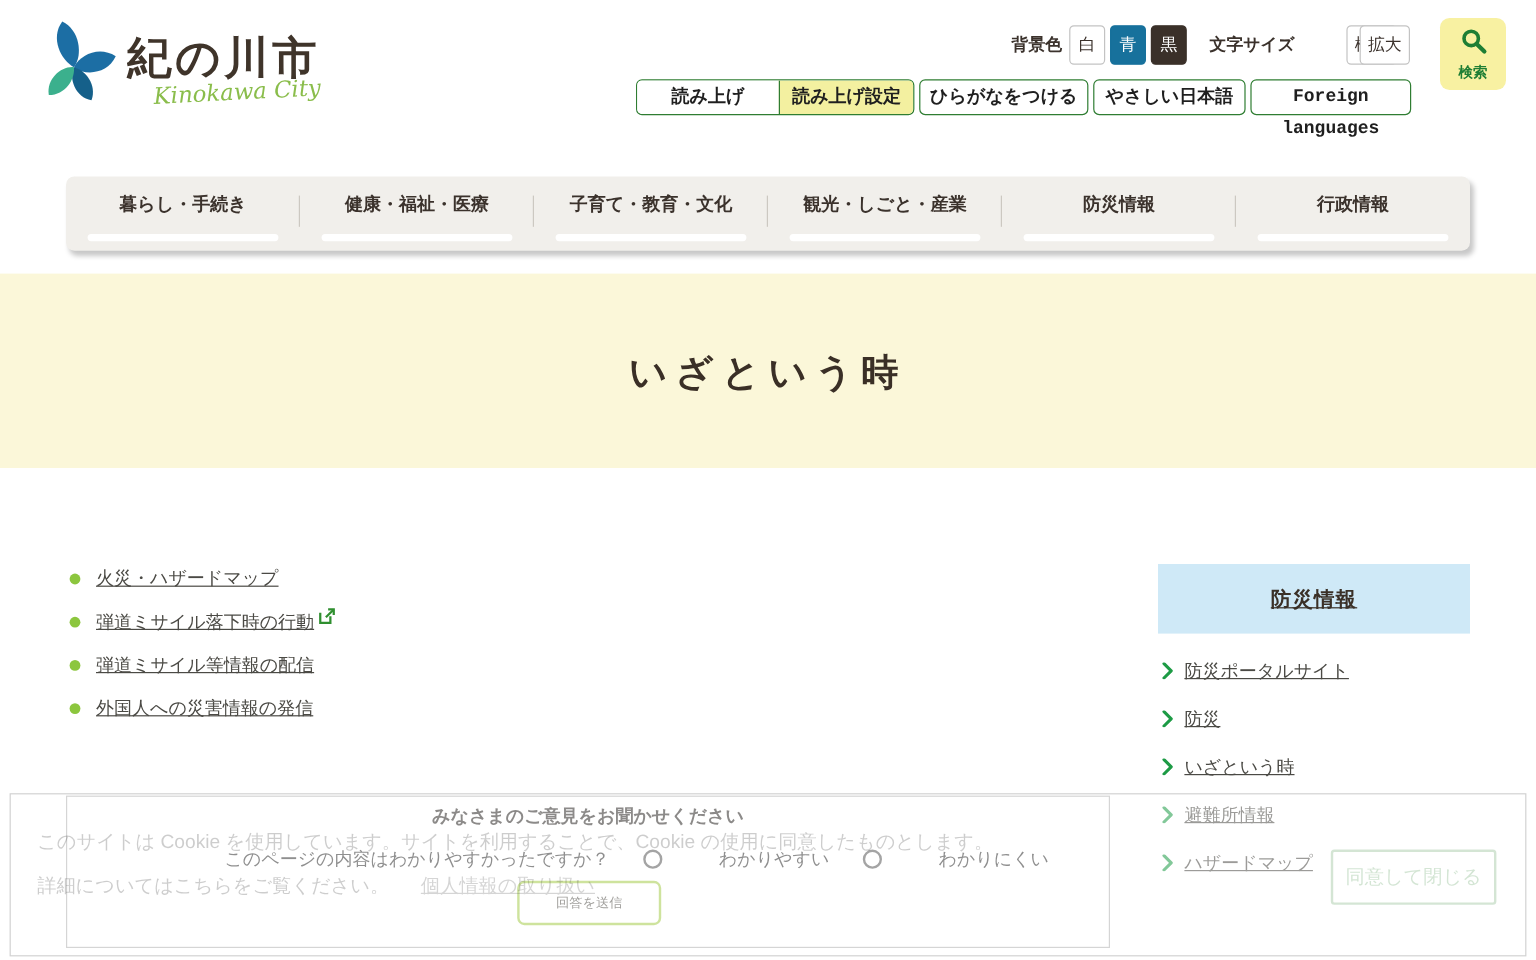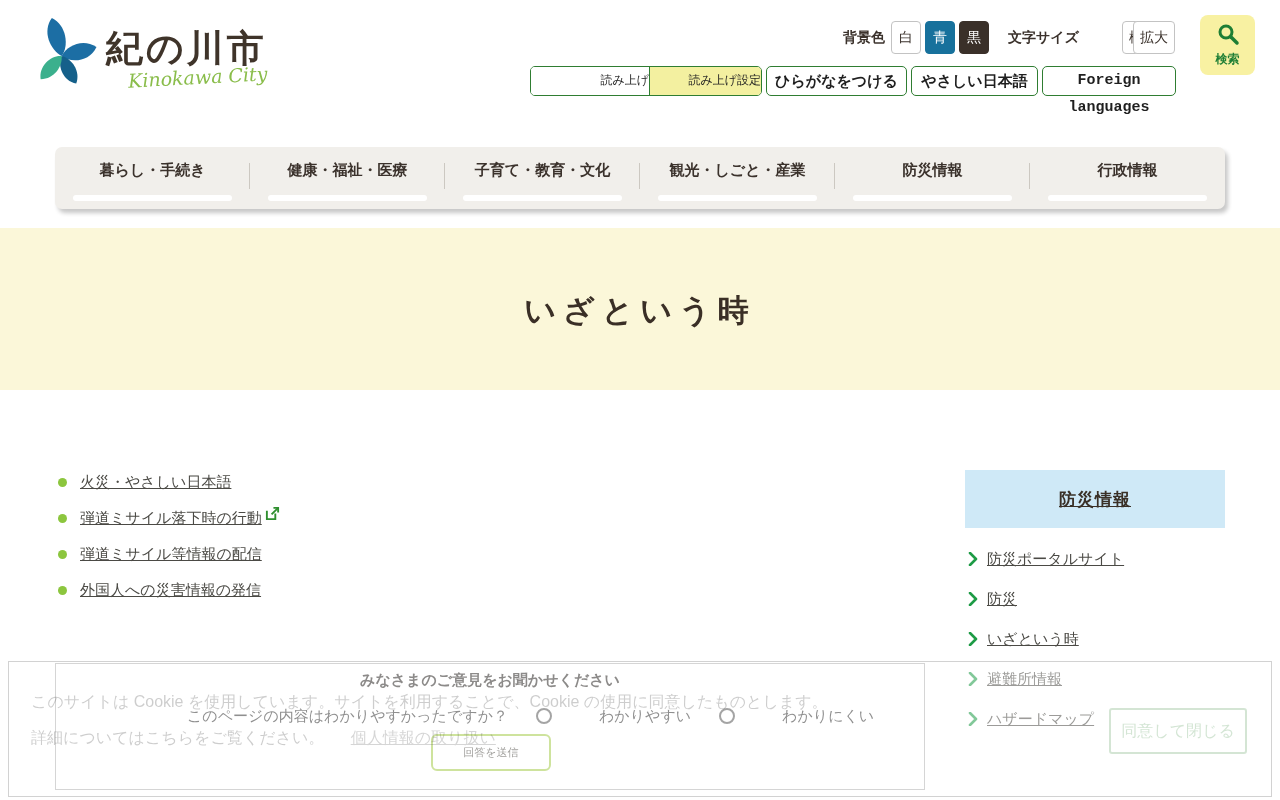--- a/index.html
+++ b/index.html
@@ -17,21 +17,21 @@
   .chip-blue { background:#17719c; border-color:#17719c; color:#fff; }
   .chip-black { background:#3a3029; border-color:#3a3029; color:#fff; }
   .chip-size { width:42px; }
 
   .search-btn { position:absolute; left:1200px; top:15px; width:55px; height:60px; background:#f8f1a2; border-radius:8px; text-align:center; cursor:pointer; }
   .search-btn svg { margin-top:7px; }
   .search-btn .search-label { display:block; font-size:12px; font-weight:bold; color:#1e7e34; margin-top:1px; }
 
   .tool-btn { position:absolute; top:66px; height:30px; line-height:27px; text-align:center; font-size:15px; font-weight:bold; color:#1f1f1f; background:#fff; border:1.5px solid #2f7d32; border-radius:5px; cursor:pointer; }
   .tool-group { position:absolute; left:530px; top:66px; height:30px; display:flex; border:1.5px solid #2f7d32; border-radius:5px; overflow:hidden; }
-  .tool-group .seg { height:100%; line-height:27px; text-align:right; font-size:12px; font-weight:normal; color:#1f1f1f; background:#fff; cursor:pointer; }
+  .tool-group .seg { height:100%; line-height:27px; text-align:center; font-size:15px; font-weight:bold; color:#1f1f1f; background:#fff; cursor:pointer; }
   .tool-group .seg.active { background:#f3f0a0; border-left:1.5px solid #2f7d32; }
   .btn-foreign { font-family:Liberation Mono, monospace; }
 
   
   .nav { position:absolute; left:55px; top:123px; width:1170px; height:62px; background:#f1efeb; border-radius:7px; box-shadow:3px 4px 4px rgba(0,0,0,0.22); display:flex;margin-top:24px; }
   .nav-item { position:relative; flex:1; display:flex; align-items:center; justify-content:center; padding-bottom:16px; font-size:15px; font-weight:bold; color:#3b322c; cursor:pointer; }
   .nav-item:not(:last-child)::after { content:""; position:absolute; right:0; top:16px; width:1px; height:26px; background:#ccc8c1; }
   .nav-item .nav-underline { position:absolute; bottom:8px; left:9%; width:82%; height:6px; background:#ffffff; border-radius:3px; }
 
   
@@ -146,21 +146,21 @@
   </div>
 
 
   <div class="title-banner">
     <div class="page-title">いざという時</div>
   </div>
 
   <div class="content-list">
     <div class="content-row">
       <span class="bullet"></span>
-      <span class="content-link">火災・やさしい日本語</span>
+      <span class="content-link">火災・ハザードマップ</span>
     </div>
     <div class="content-row">
       <span class="bullet"></span>
       <span class="content-link">弾道ミサイル落下時の行動</span>
       <svg class="ext-icon" width="15" height="15" viewBox="0 0 16 16">
         <path d="M2 5 V14 H11 V8" fill="none" stroke="#2f8f2f" stroke-width="2"></path>
         <path d="M7 9 L14 2" fill="none" stroke="#2f8f2f" stroke-width="2"></path>
         <path d="M9 2 H14 V7" fill="none" stroke="#2f8f2f" stroke-width="2"></path>
       </svg>
     </div>

